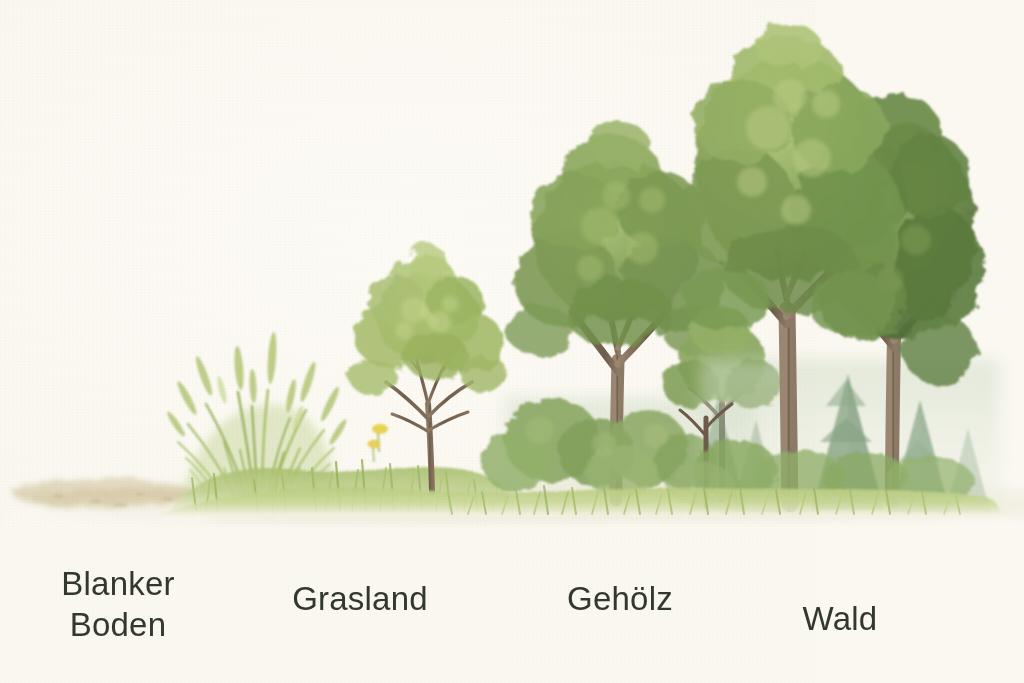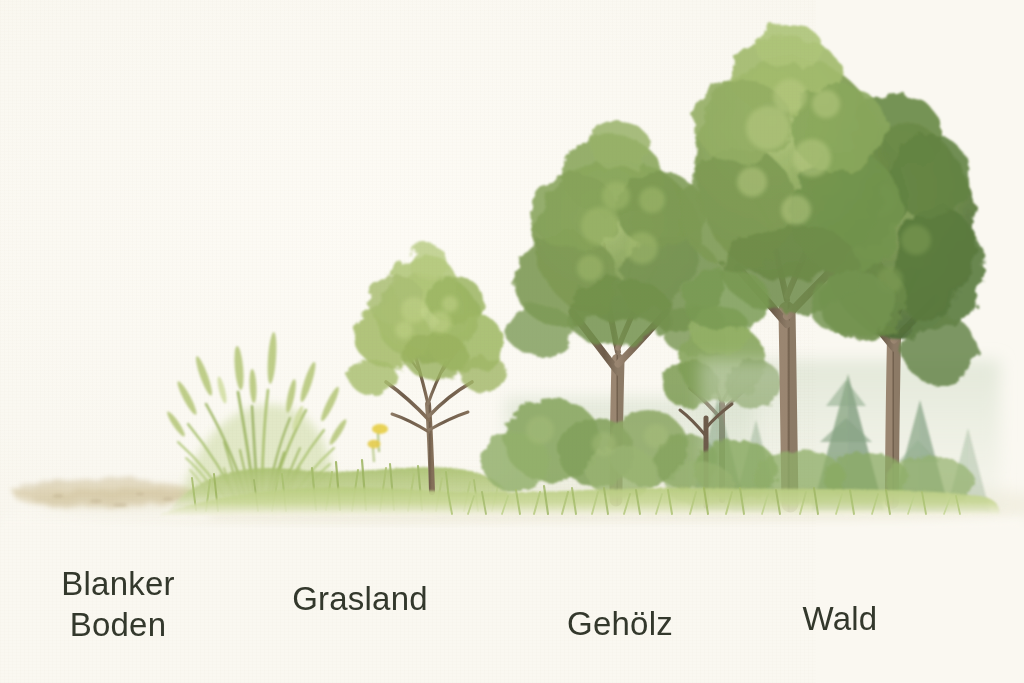--- a/index.html
+++ b/index.html
@@ -29,21 +29,21 @@
     color:#33382c;
     font-size:33px;
     line-height:41px;
     letter-spacing:.2px;
     text-align:center;
     white-space:pre-line;
     font-weight:400;
   }
   #label-0{left:18px;top:563px;width:200px;}
   #label-1{left:260px;top:578px;width:200px;}
-  #label-2{left:520px;top:578px;width:200px;margin-top:25px;}
+  #label-2{left:520px;top:578px;width:200px;}
   #label-3{left:740px;top:598px;width:200px;}
 </style>
 </head>
 <body>
 
 <div id="stage">
 
   <svg class="scene-svg" viewBox="0 0 1024 683" preserveAspectRatio="none">
     <defs>
 

